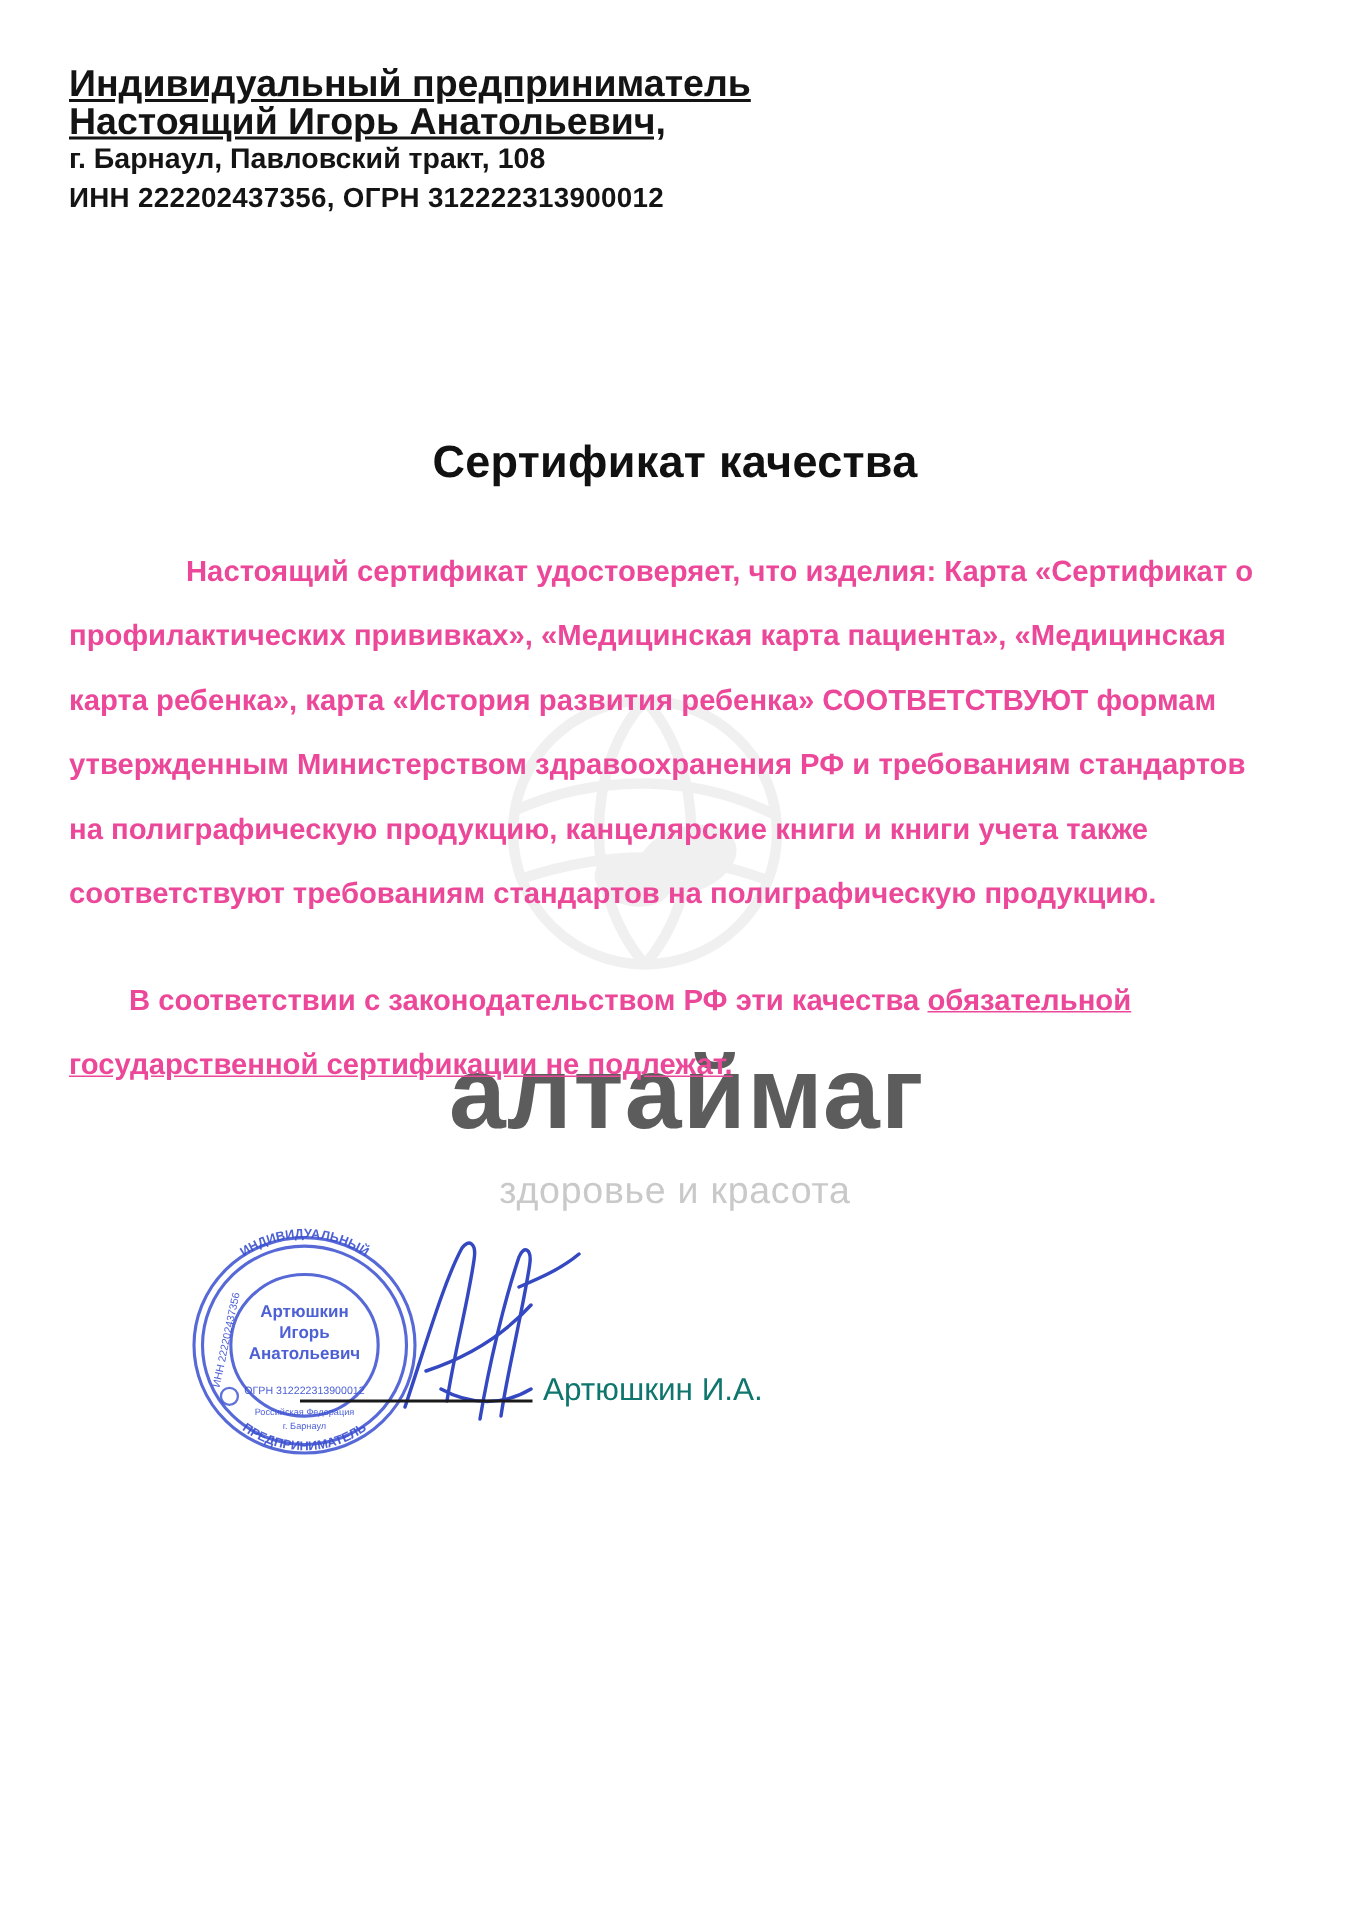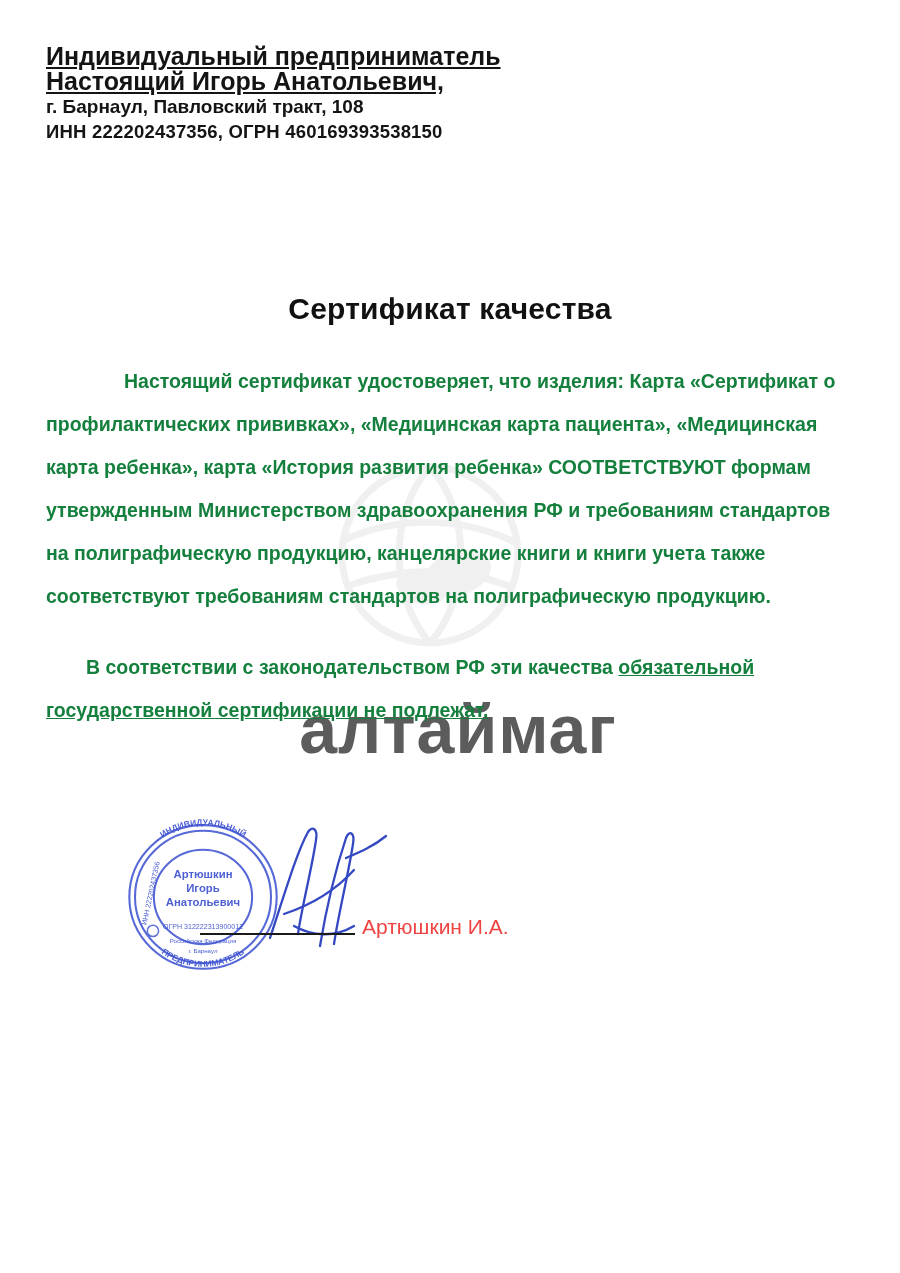--- a/index.html
+++ b/index.html
@@ -108,21 +108,21 @@
     position: absolute;
     left: 46px;
     top: 360px;
     width: 810px;
     z-index: 3;
   }
   .para {
     font-size: 19.5px;
     font-weight: bold;
     line-height: 43px;
-    color: #15803d;
+    color: #ec4899;
   }
   .para.p1 { text-indent: 78px; }
   .para.p2 { margin-top: 28px; text-indent: 40px; }
   .u { text-decoration: underline; }
 
   
   .sig-area {
     position: absolute;
     left: 0;
     top: 790px;
@@ -150,21 +150,21 @@
     top: 143px;
     width: 155px;
     height: 2px;
     background: #1a1a1a;
   }
   .sig-name {
     position: absolute;
     left: 362px;
     top: 125px;
     font-size: 21px;
-    color: #ef4444;
+    color: #0f766e;
     white-space: nowrap;
   }
 </style>
 </head>
 <body>
 
 <div class="page">
 
   <div class="watermark">
     <svg class="wm-mark" viewBox="0 0 200 200">
@@ -174,30 +174,31 @@
         <path d="M100 12 C140 55, 142 140, 100 188"></path>
         <path d="M14 85 C70 60, 135 62, 186 88"></path>
         <path d="M20 130 C75 112, 130 112, 182 132"></path>
       </g>
       <g fill="#cfcfcf">
         <ellipse cx="128" cy="118" rx="34" ry="22" transform="rotate(-18 128 118)"></ellipse>
         <ellipse cx="92" cy="132" rx="26" ry="17" transform="rotate(12 92 132)"></ellipse>
       </g>
     </svg>
     <div class="wm-text">алтаймаг</div>
+    <div class="wm-sub">здоровье и красота</div>
   </div>
 
   <div class="header">
     <div class="line l1">Индивидуальный предприниматель</div>
     <div class="line l2">Настоящий Игорь Анатольевич,</div>
     <div class="line l3">
       <span>г. Барнаул, Павловский тракт, 108</span>
     </div>
     <div class="line l4">
-      <span class="reg">ИНН </span><span>222202437356,</span><span class="reg"> ОГРН </span><span>460169393538150</span>
+      <span class="reg">ИНН </span><span>222202437356,</span><span class="reg"> ОГРН </span><span>312222313900012</span>
     </div>
   </div>
 
   <div class="title">Сертификат качества</div>
 
   <div class="body-text">
     <div class="para p1">Настоящий сертификат удостоверяет, что изделия: Карта «Сертификат о профилактических прививках», «Медицинская карта пациента», «Медицинская карта ребенка», карта «История развития ребенка» СООТВЕТСТВУЮТ формам утвержденным Министерством здравоохранения РФ и требованиям стандартов на полиграфическую продукцию, канцелярские книги и книги учета также соответствуют требованиям стандартов на полиграфическую продукцию.</div>
     <div class="para p2">
       <span>В соответствии с законодательством РФ эти качества </span><span class="u">обязательной государственной сертификации не подлежат.</span>
     </div>

